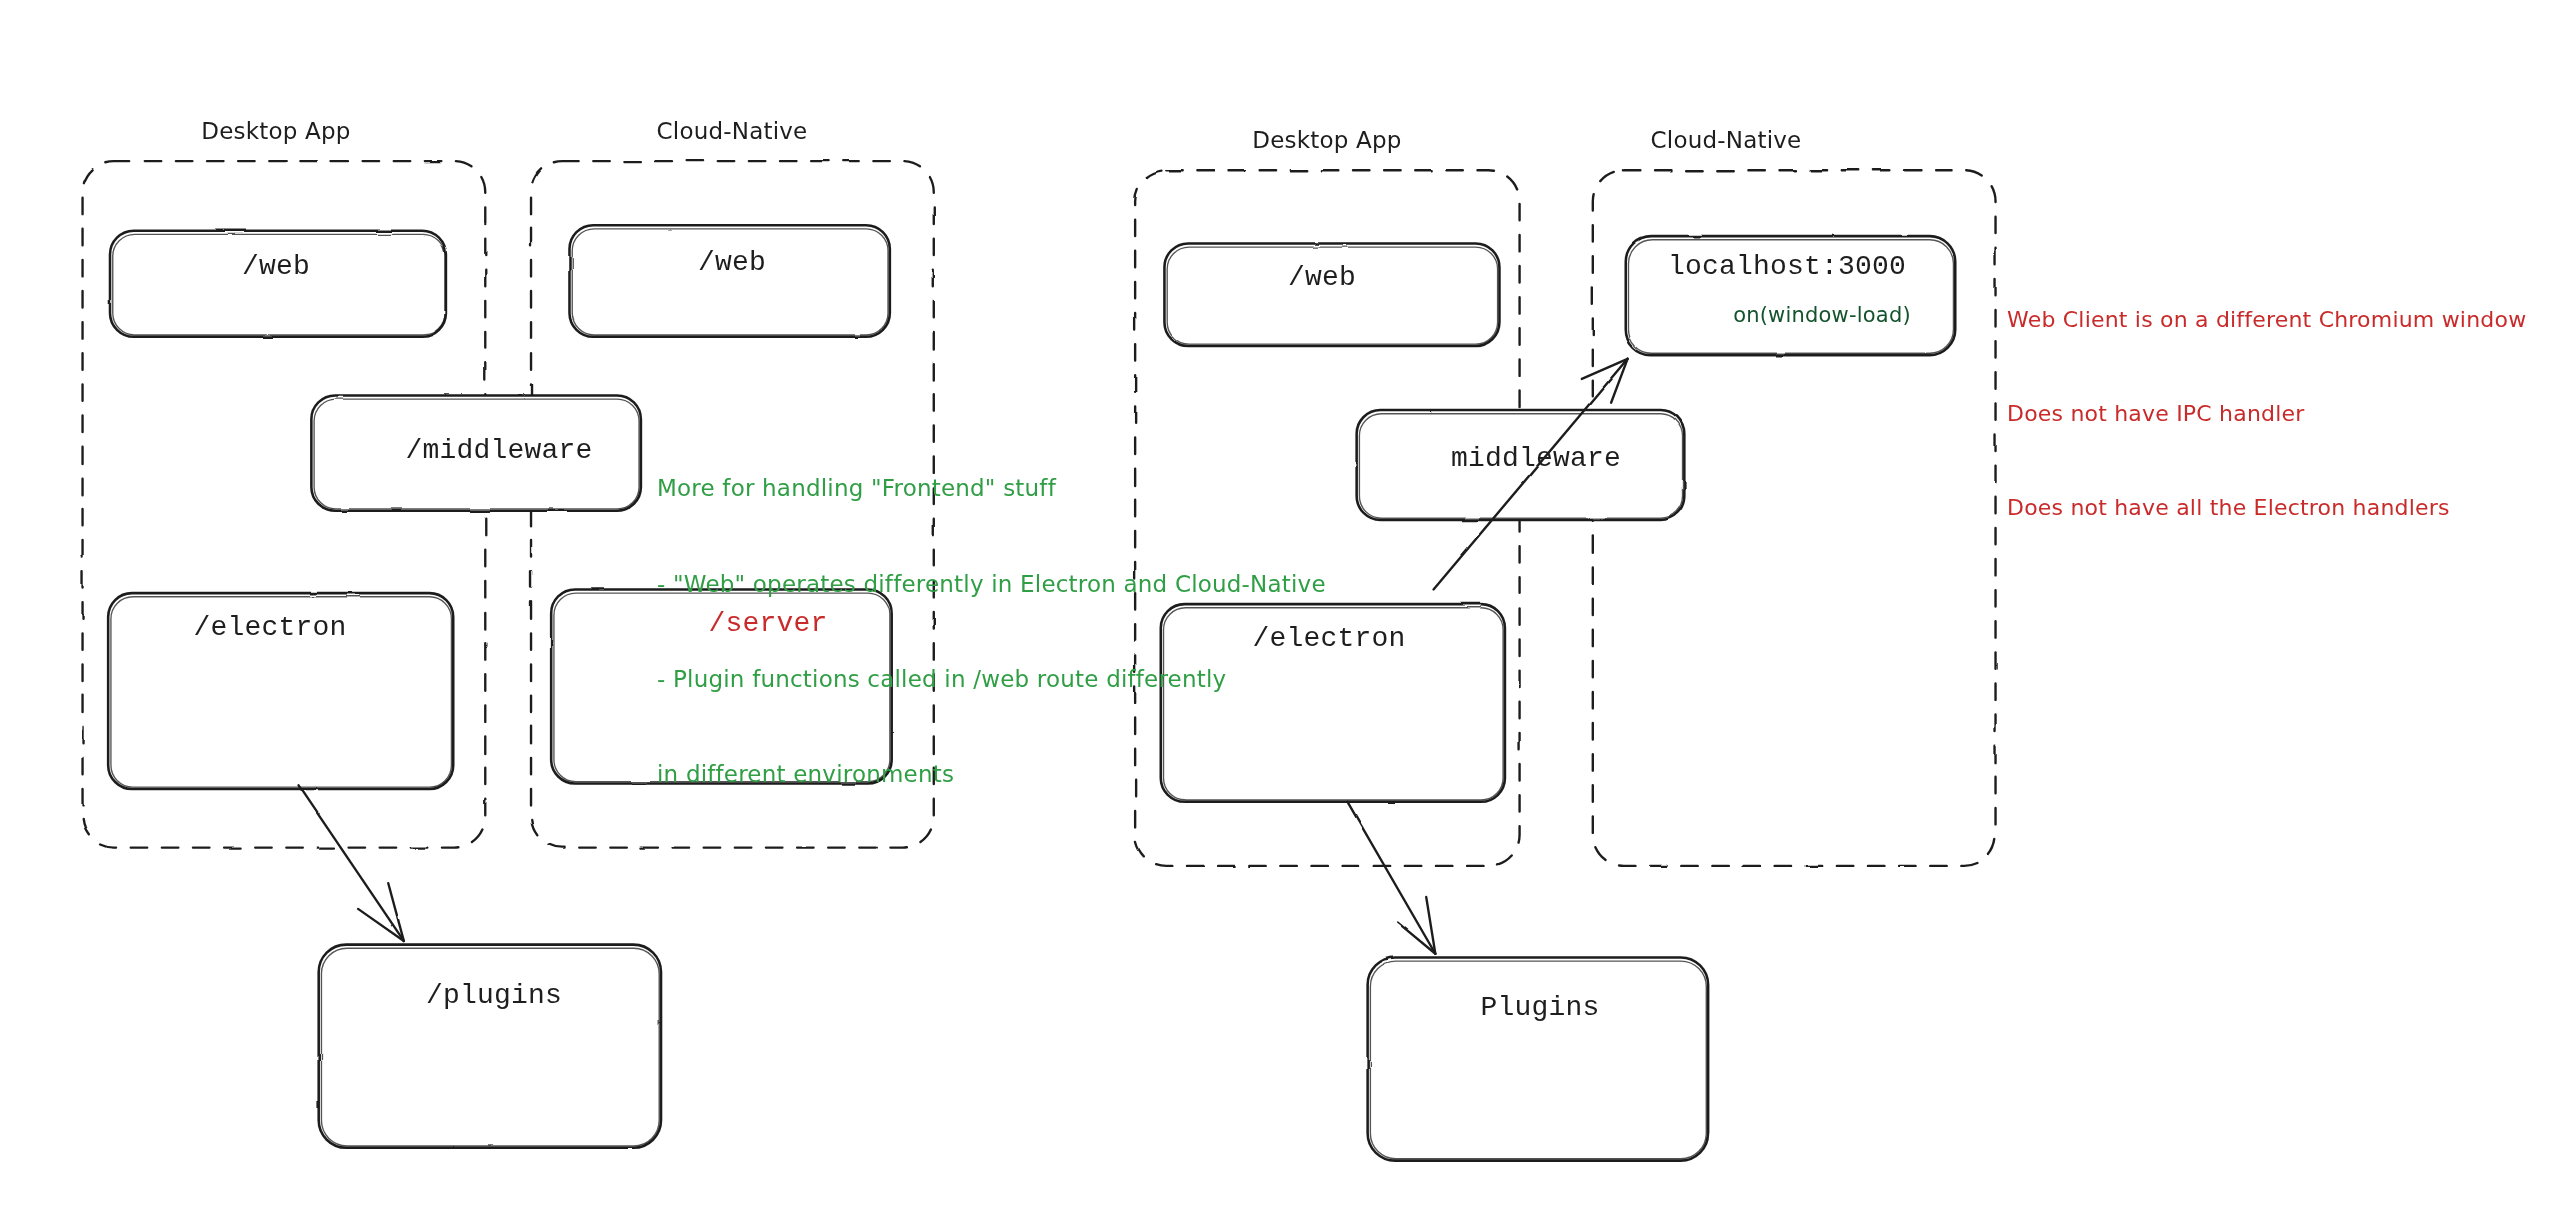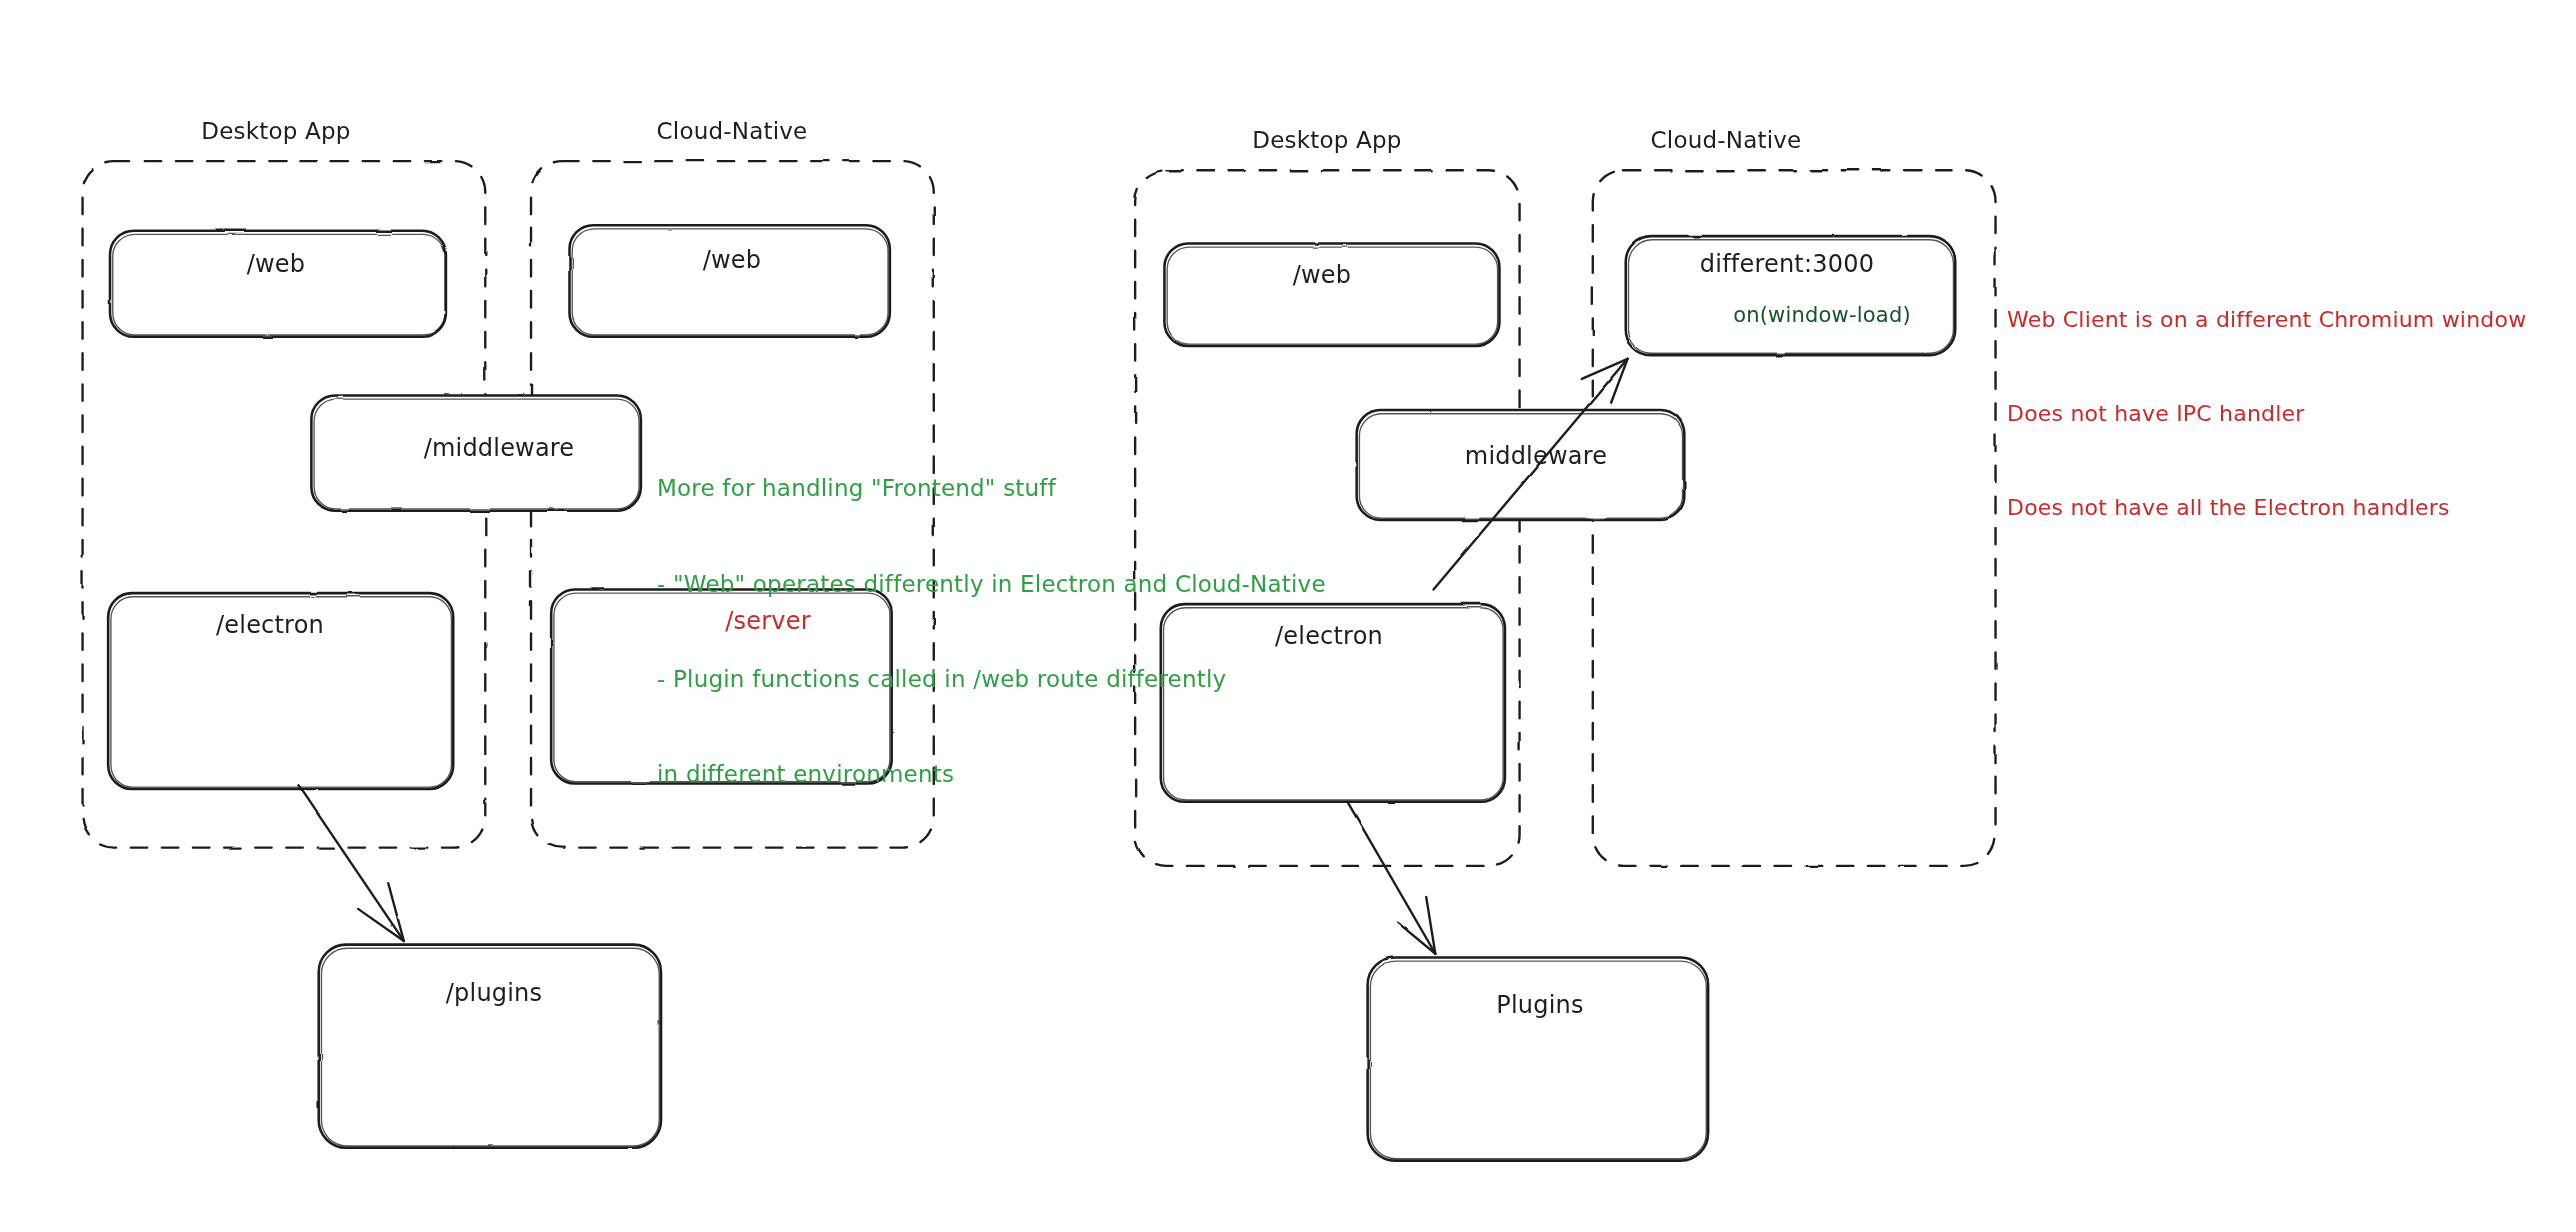--- a/index.html
+++ b/index.html
@@ -35,24 +35,25 @@
     line-height: 1.28;
     letter-spacing: 0.2px;
   }
   .grp-title {
     font-size: 23px;
     color: #1e1e1e;
     text-align: center;
     transform: translateX(-50%);
   }
   .box-label {
-    font-size: 24px;
+    font-size: 28px;
     color: #1e1e1e;
     text-align: center;
     transform: translateX(-50%);
+    font-family: Liberation Mono, monospace;
   }
   .box-label.red { color: #c92a2a; margin-left: 45px; }
   .sub-label {
     font-size: 21px;
     color: #14532d;
     text-align: center;
     transform: translateX(-50%);
   }
   .note-green {
     font-size: 23px;
@@ -152,21 +153,21 @@
   <div class="lbl box-label" style="left:732px; top:245px;">/web</div>
   <div class="lbl box-label" style="left:499px; top:433px;">/middleware</div>
   <div class="lbl box-label" style="left:270px; top:610px;">/electron</div>
   <div class="lbl box-label red" style="left:723px; top:606px;">/server</div>
   <div class="lbl box-label" style="left:494px; top:978px;">/plugins</div>
 
   <div class="lbl grp-title" style="left:1327px; top:126px;">Desktop App</div>
   <div class="lbl grp-title" style="left:1726px; top:126px;">Cloud-Native</div>
 
   <div class="lbl box-label" style="left:1322px; top:260px;">/web</div>
-  <div class="lbl box-label" style="left:1787px; top:249px;">different:3000</div>
+  <div class="lbl box-label" style="left:1787px; top:249px;">localhost:3000</div>
   <div class="lbl sub-label" style="left:1822px; top:302px;">on(window-load)</div>
   <div class="lbl box-label" style="left:1536px; top:441px;">middleware</div>
   <div class="lbl box-label" style="left:1329px; top:621px;">/electron</div>
   <div class="lbl box-label" style="left:1540px; top:990px;">Plugins</div>
 
   <div class="lbl note-green" style="left:657px; top:410px;">
     <div>More for handling "Frontend" stuff</div>
     <div>- "Web" operates differently in Electron and Cloud-Native</div>
     <div>- Plugin functions called in /web route differently</div>
     <div>in different environments</div>

